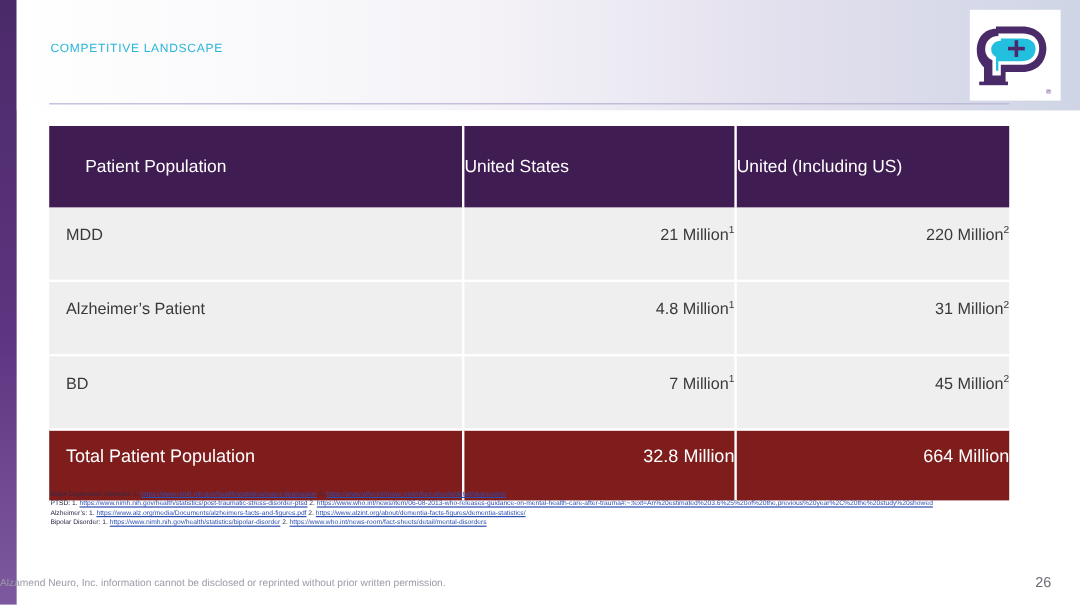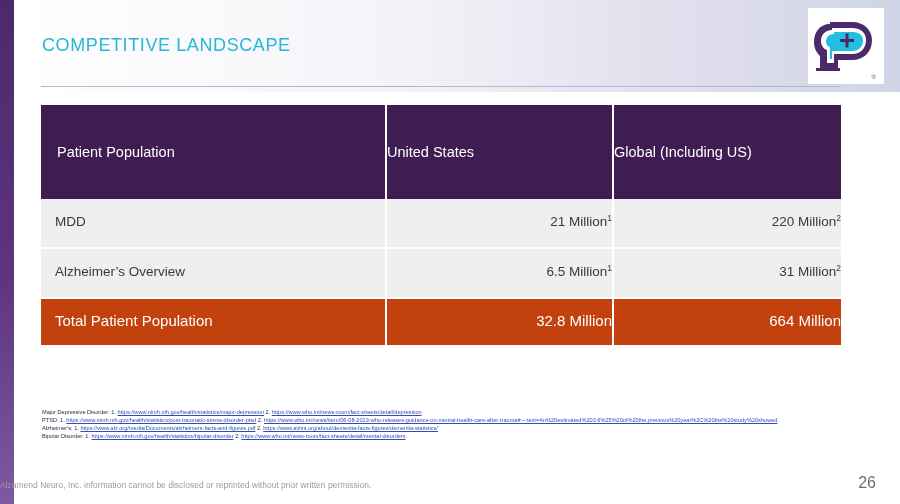--- a/index.html
+++ b/index.html
@@ -60,21 +60,21 @@
     right: 8px;
     bottom: 4px;
     font-size: 6px;
     color: #5d3480;
   }
   
   .eyebrow {
     position: absolute;
     left: 42px;
     top: 35px;
-    font-size: 18px;
+    font-size: 10px;
     letter-spacing: 0.6px;
     color: #29b6d8;
     font-family: "Liberation Sans", sans-serif;
   }
   
   .title {
     position: absolute;
     left: 41px;
     top: 52px;
     font-size: 22.5px;
@@ -101,48 +101,48 @@
     table-layout: fixed;
   }
   .table col.c1 { width: 345px; }
   .table col.c2 { width: 227px; }
   .table col.c3 { width: 228px; }
   .table thead th {
     background: #3f1d52;
     color: #ffffff;
     font-weight: normal;
     font-size: 14.5px;
-    height: 94px;
+    height: 68px;
     vertical-align: middle;
-    padding: 0 0 0 16px;
+    padding: 0 0 0 30px;
     text-align: left;
     border-right: 2px solid #ffffff;
   }
   .table thead th.center {
     text-align: left;
     padding-left: 0;
   }
   .table thead th:last-child { border-right: none; }
   .table tbody td {
     height: 44px;
     font-size: 13.5px;
     color: #3a3a3a;
     vertical-align: middle;
-    padding: 0 0 4px 14px;
+    padding: 0 0 16px 14px;
     background: #efeff0;
     border-bottom: 2px solid #ffffff;
     border-right: 2px solid #ffffff;
   }
   .table tbody td.center {
     text-align: right;
     padding-left: 0;
   }
   .table tbody td:last-child { border-right: none; }
   .table tbody tr.total td {
-    background: #c2410c;
+    background: #7f1d1d;
     color: #ffffff;
     font-size: 15px;
     height: 42px;
     border-bottom: none;
     margin-left: 18px;
   }
   sup {
     font-size: 8.5px;
     vertical-align: super;
     line-height: 0;
@@ -171,21 +171,21 @@
     right: 0;
     bottom: 14px;
     text-align: left;
     font-size: 8.5px;
     color: #9b9ba6;
   }
   .page-num {
     position: absolute;
     right: 24px;
     bottom: 12px;
-    font-size: 16px;
+    font-size: 12px;
     color: #6b6b76;
     margin-left: 39px;
   }
 </style>
 </head>
 <body>
 
 <div class="slide">
 
   <div class="left-bar"></div>
@@ -211,33 +211,38 @@
   <table class="table">
     <colgroup>
         <col class="c1">
         <col class="c2">
         <col class="c3">
       </colgroup>
     <thead>
       <tr>
         <th>Patient Population</th>
         <th class="center">United States</th>
-        <th class="center">Global (Including US)</th>
+        <th class="center">United (Including US)</th>
       </tr>
     </thead>
     <tbody>
       <tr>
         <td>MDD</td>
         <td class="center"><span>21 Million</span><sup>1</sup></td>
         <td class="center"><span>220 Million</span><sup>2</sup></td>
       </tr>
       <tr>
-        <td>Alzheimer’s Overview</td>
-        <td class="center"><span>6.5 Million</span><sup>1</sup></td>
+        <td>Alzheimer’s Patient</td>
+        <td class="center"><span>4.8 Million</span><sup>1</sup></td>
         <td class="center"><span>31 Million</span><sup>2</sup></td>
+      </tr>
+      <tr>
+        <td>BD</td>
+        <td class="center"><span>7 Million</span><sup>1</sup></td>
+        <td class="center"><span>45 Million</span><sup>2</sup></td>
       </tr>
       <tr class="total">
         <td>Total Patient Population</td>
         <td class="center">32.8 Million</td>
         <td class="center">664 Million</td>
       </tr>
     </tbody>
   </table>
 
   <div class="footnotes">

